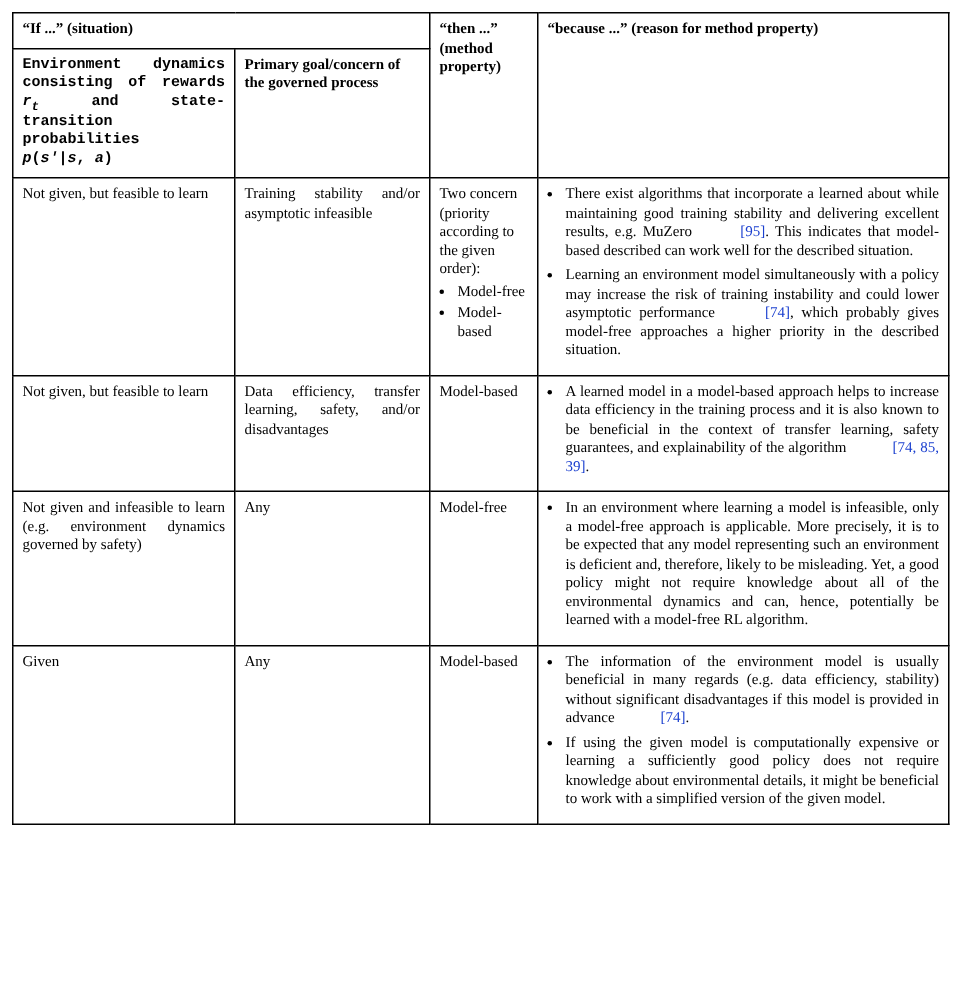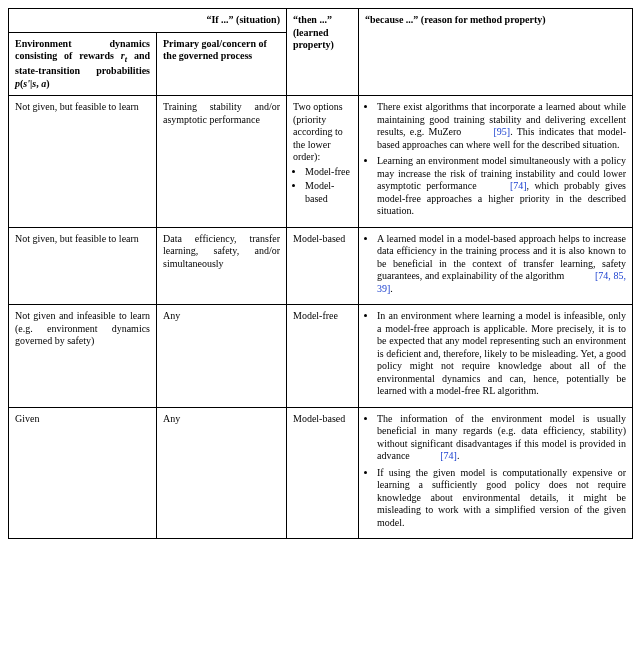--- a/index.html
+++ b/index.html
@@ -22,23 +22,23 @@
   col.c4 { width: 274px; }
   th, td {
     border: 1px solid #000;
     padding: 5px 6px;
     vertical-align: top;
     text-align: left;
     font-weight: normal;
   }
   th { font-weight: bold; }
   .hdr-if {
-    text-align: right;
+    text-align: left;
   }
-  .sub1 { text-align: justify; }
+  .sub1 { text-align: justify; font-family: Liberation Mono, monospace; }
   .ref { color: #1a3fcf; padding-left: 28px; }
   ul.bul {
     margin: 0 0 0 12px;
     padding: 0;
   }
   ul.bul > li {
     margin-bottom: 4px;
     text-align: justify;
   }
   ul.inner {
@@ -57,55 +57,55 @@
   <colgroup>
     <col class="c1">
       <col class="c2">
       <col class="c3">
       <col class="c4">
   </colgroup>
 
   <tbody>
       <tr>
     <th colspan="2" class="hdr-if">“If ...” (situation)</th>
-    <th rowspan="2">“then ...” (learned property)</th>
+    <th rowspan="2">“then ...” (method property)</th>
     <th rowspan="2">“because ...” (reason for method property)</th>
   </tr>
   <tr>
     <th class="sub1">
       Environment dynamics consisting of rewards <i>r<sub>t</sub></i> and state-transition probabilities <i>p</i>(<i>s'</i>|<i>s</i>,&nbsp;<i>a</i>)
     </th>
     <th>Primary goal/concern of the governed process</th>
   </tr>
 
   <tr>
     <td class="jtext">Not given, but feasible to learn</td>
-    <td class="jtext">Training stability and/or asymptotic performance</td>
+    <td class="jtext">Training stability and/or asymptotic infeasible</td>
     <td>
-      <span>Two options (priority according to the lower order):</span>
+      <span>Two concern (priority according to the given order):</span>
       <ul class="inner">
         <li>Model-free</li>
         <li>Model-based</li>
       </ul>
     </td>
     <td>
       <ul class="bul">
         <li>
-          <span>There exist algorithms that incorporate a learned about while maintaining good training stability and delivering excellent results, e.g. MuZero </span><span class="ref">[95]</span><span>. This indicates that model-based approaches can where well for the described situation.</span>
+          <span>There exist algorithms that incorporate a learned about while maintaining good training stability and delivering excellent results, e.g. MuZero </span><span class="ref">[95]</span><span>. This indicates that model-based described can work well for the described situation.</span>
         </li>
         <li>
           <span>Learning an environment model simultaneously with a policy may increase the risk of training instability and could lower asymptotic performance </span><span class="ref">[74]</span><span>, which probably gives model-free approaches a higher priority in the described situation.</span>
         </li>
       </ul>
     </td>
   </tr>
 
   <tr>
     <td class="jtext">Not given, but feasible to learn</td>
-    <td class="jtext">Data efficiency, transfer learning, safety, and/or simultaneously</td>
+    <td class="jtext">Data efficiency, transfer learning, safety, and/or disadvantages</td>
     <td>Model-based</td>
     <td>
       <ul class="bul">
         <li>
           <span>A learned model in a model-based approach helps to increase data efficiency in the training process and it is also known to be beneficial in the context of transfer learning, safety guarantees, and explainability of the algorithm </span><span class="ref">[74, 85, 39]</span><span>.</span>
         </li>
       </ul>
     </td>
   </tr>
 
@@ -125,20 +125,20 @@
   <tr>
     <td class="jtext">Given</td>
     <td class="jtext">Any</td>
     <td>Model-based</td>
     <td>
       <ul class="bul">
         <li>
           <span>The information of the environment model is usually beneficial in many regards (e.g. data efficiency, stability) without significant disadvantages if this model is provided in advance </span><span class="ref">[74]</span><span>.</span>
         </li>
         <li>
-          <span>If using the given model is computationally expensive or learning a sufficiently good policy does not require knowledge about environmental details, it might be misleading to work with a simplified version of the given model.</span>
+          <span>If using the given model is computationally expensive or learning a sufficiently good policy does not require knowledge about environmental details, it might be beneficial to work with a simplified version of the given model.</span>
         </li>
       </ul>
     </td>
   </tr>
 
 </tbody>
   </table>
 
 </body></html>

